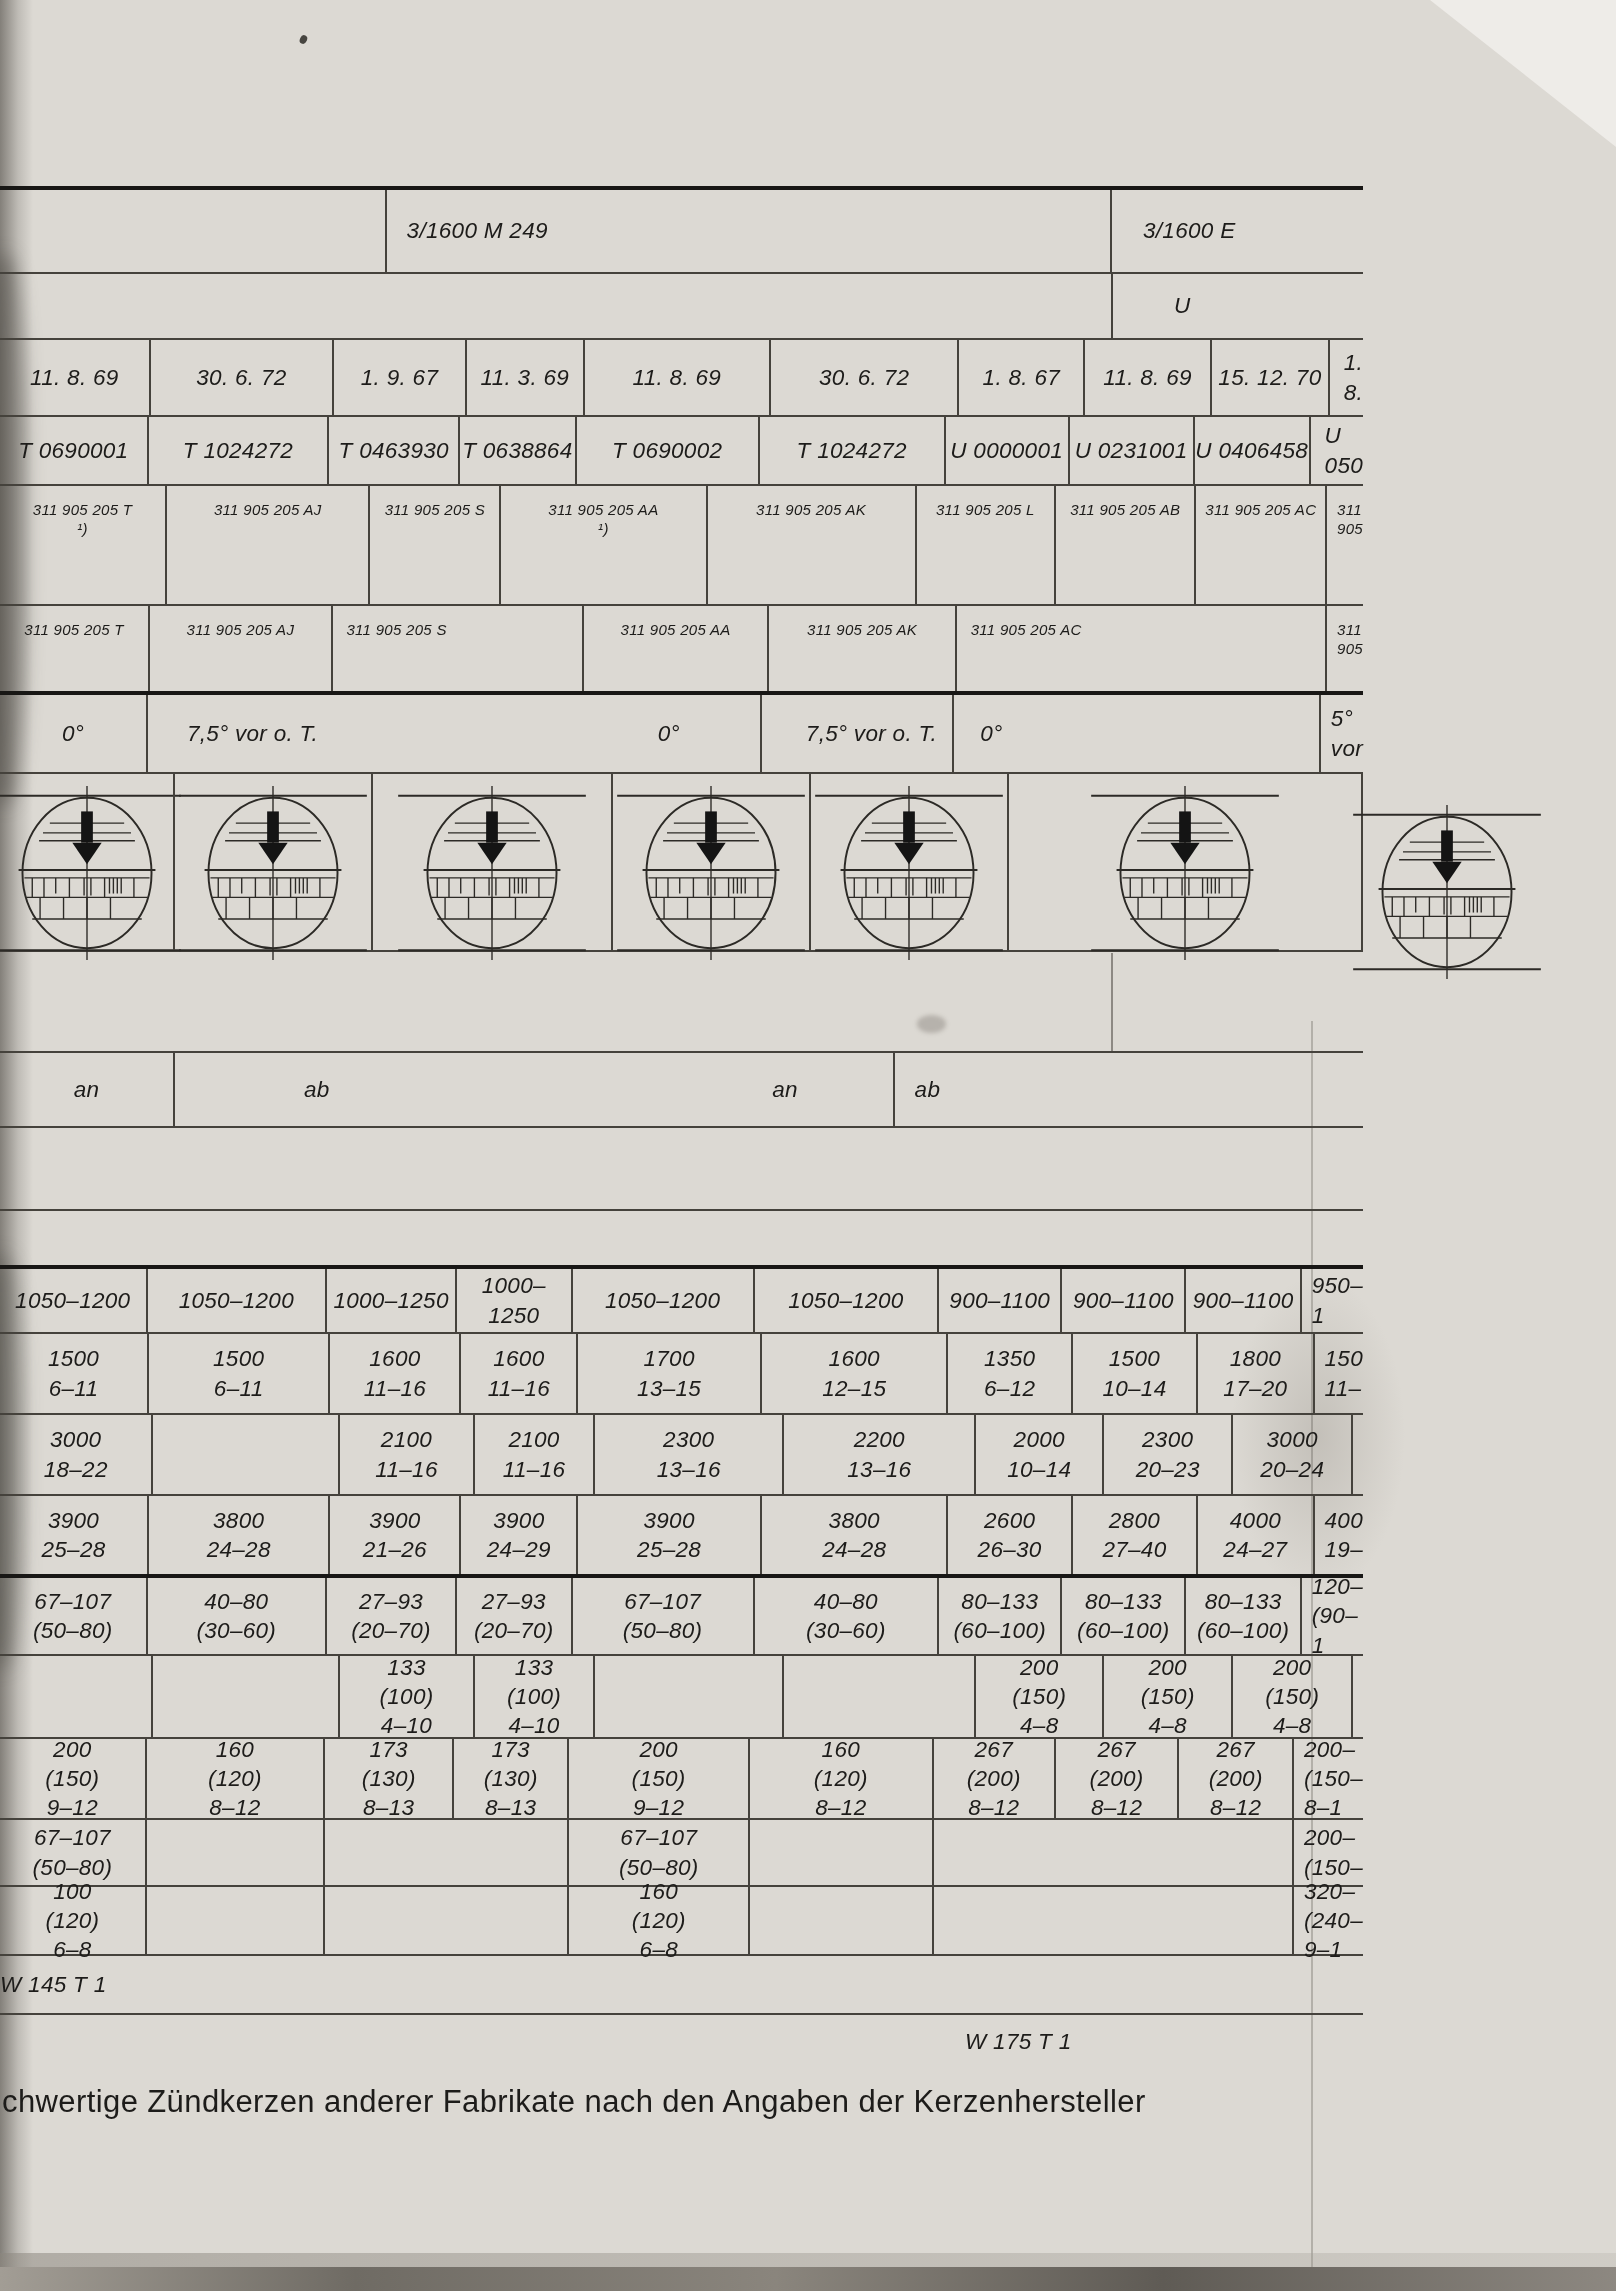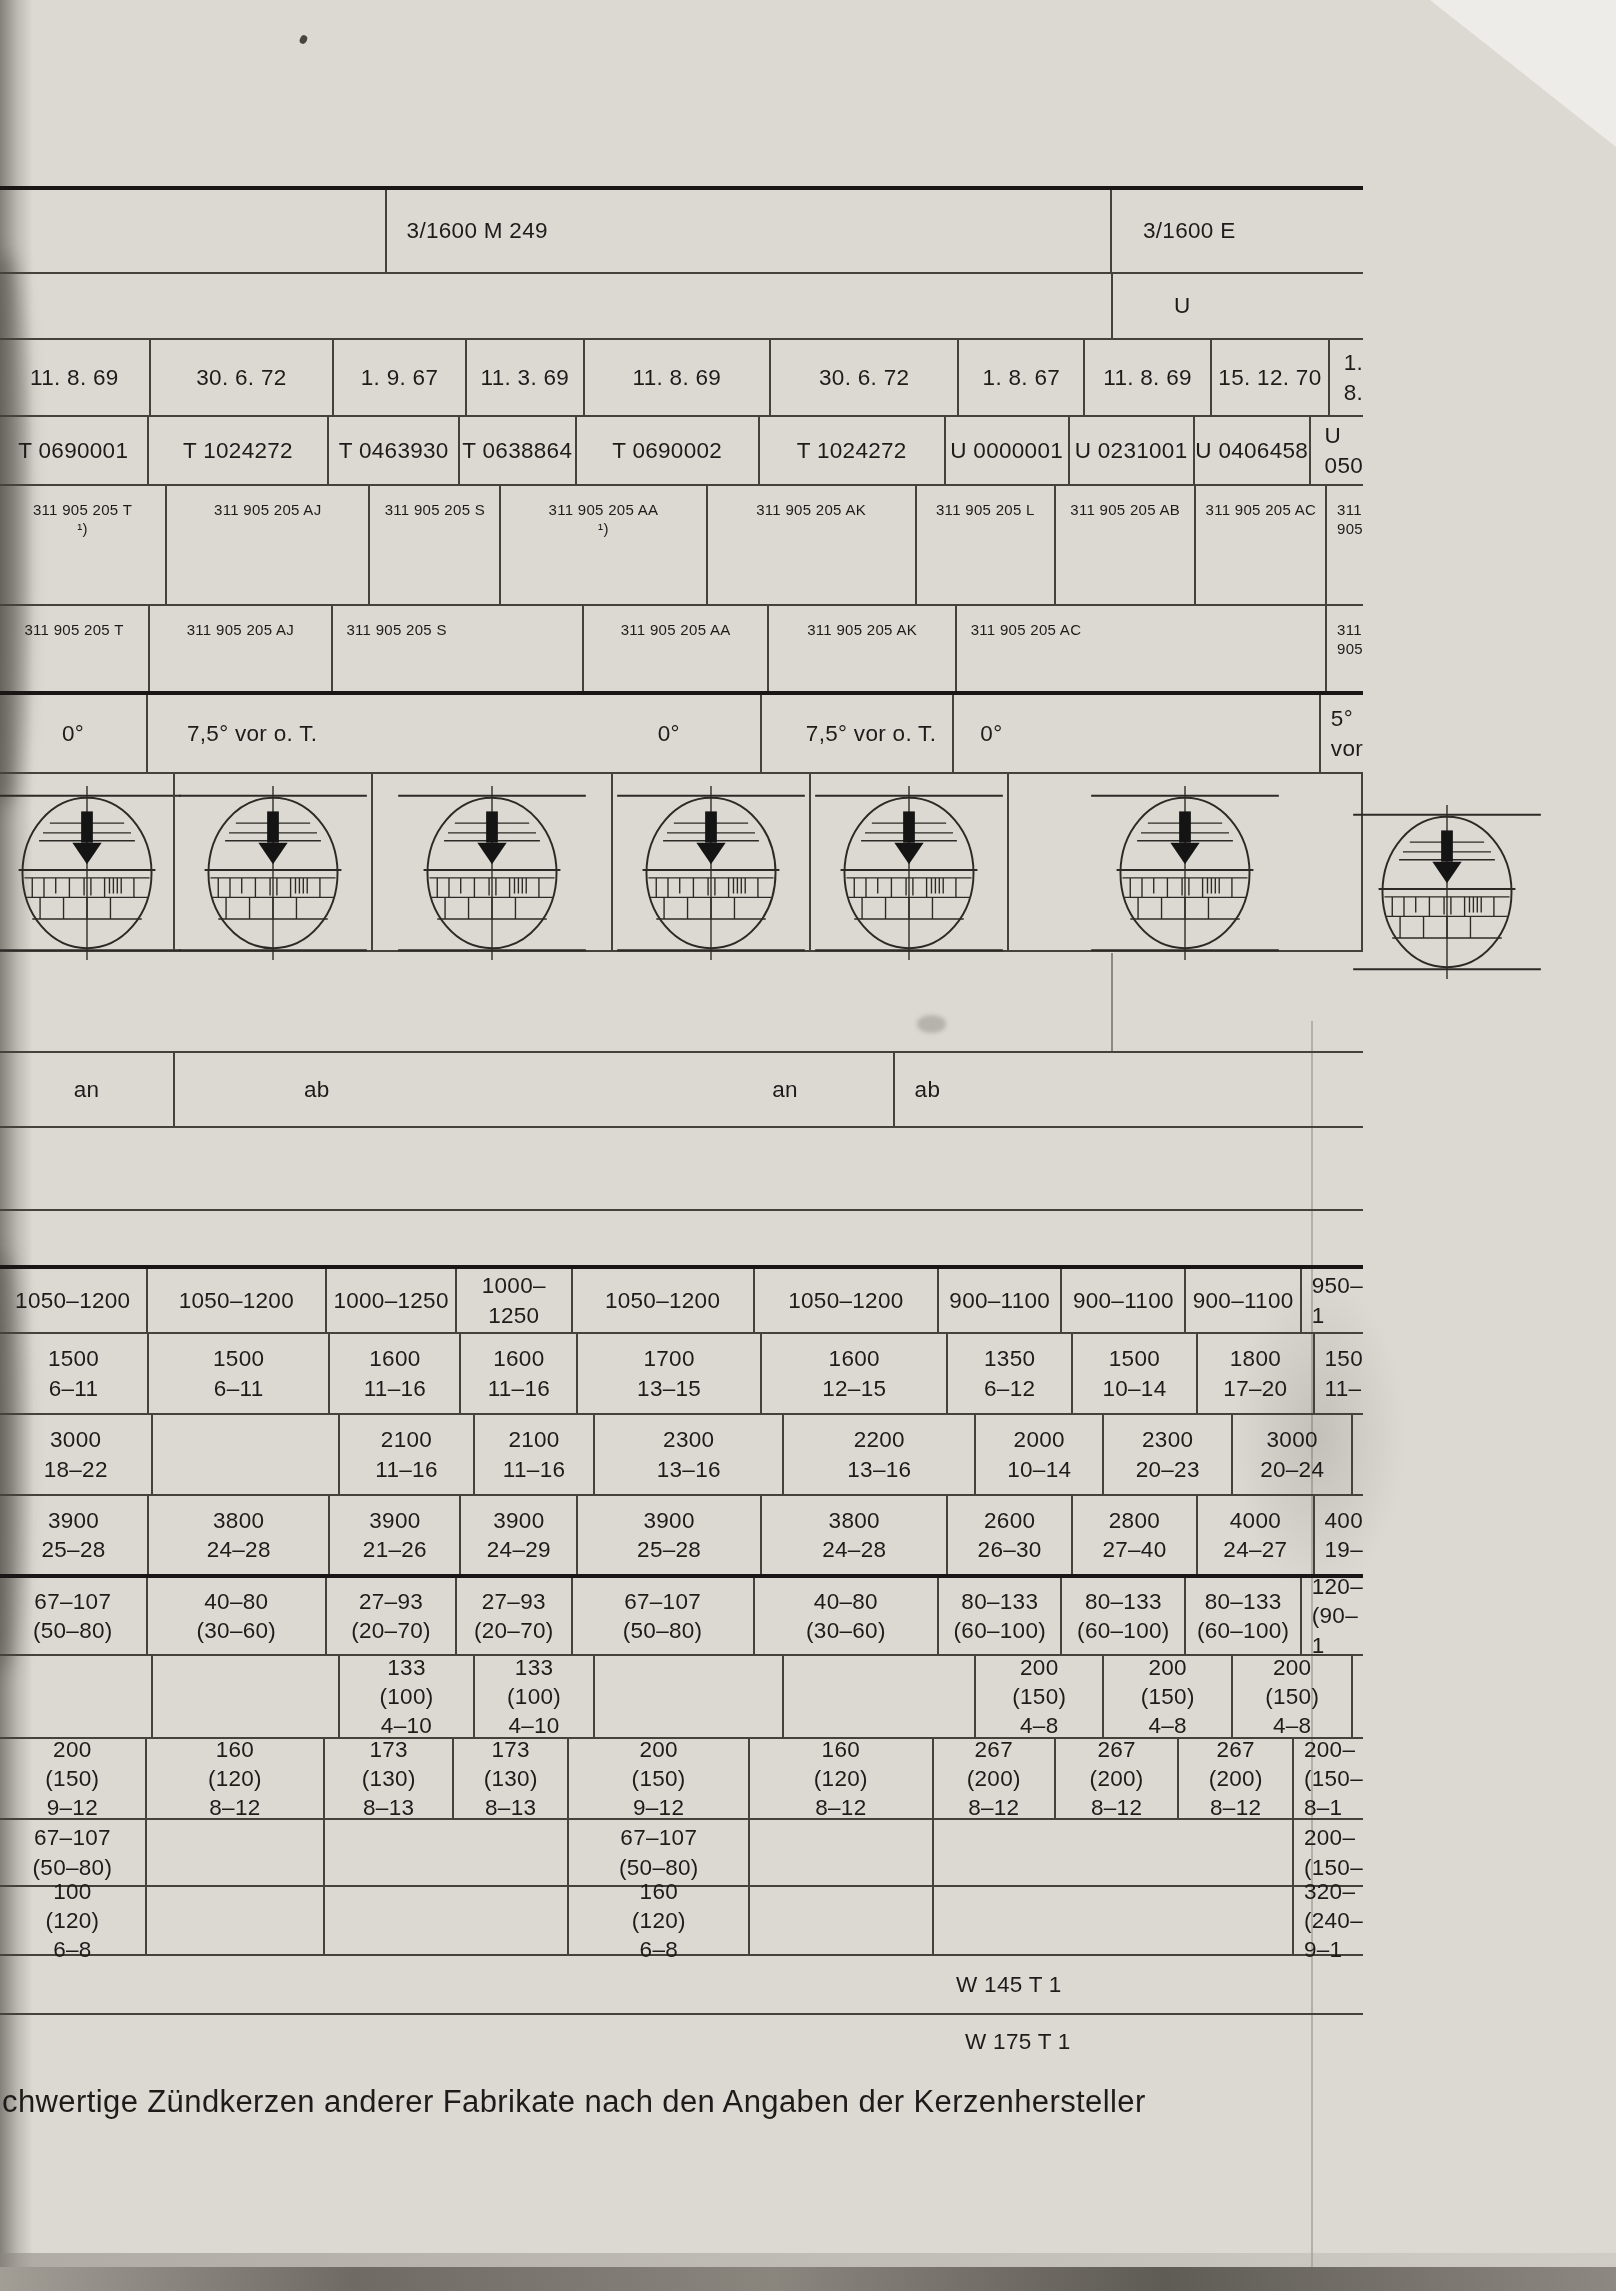--- a/index.html
+++ b/index.html
@@ -22,21 +22,21 @@
   .speck{position:absolute;left:300px;top:35px;width:6.9px;height:8.8px;border-radius:50%;
         background:rgba(45,42,38,.85);transform:rotate(25deg);}
   .smudge-a{position:absolute;left:917px;top:1015px;width:29px;height:17.6px;border-radius:50%;
         background:rgba(95,90,83,.30);filter:blur(2px);}
   .fingerprint{position:absolute;left:1230px;top:1274px;width:176px;height:323px;border-radius:45%;
         background:radial-gradient(ellipse at center,rgba(150,145,137,.35),rgba(150,145,137,0) 70%);}
   .fold-line{position:absolute;left:1311px;top:1021px;width:2px;height:1262px;background:rgba(62,58,52,.26);}
   .stub-line{position:absolute;left:1111px;top:953px;width:2px;height:99px;background:rgba(62,58,52,.5);}
 
   
-  #tbl{position:absolute;left:0;top:186px;width:1363px;}
+  #tbl{position:absolute;left:0;top:186px;width:1363px;font-style:italic;}
   .row{display:flex;box-sizing:border-box;border-top:2px solid #45423c;}
   .row.thick{border-top:4.9px solid #181715;}
   .cell{box-sizing:border-box;display:flex;align-items:center;justify-content:center;
         text-align:center;white-space:pre-line;font-size:22.5px;letter-spacing:0.3px;line-height:1.3;}
   .bl{border-left:2px solid #45423c;}
   .w0{width:173px}.w1{width:213px}.w2{width:154px}.w3{width:137px}.w4{width:216px}
   .w5{width:219px}.w6{width:146px}.w7{width:147px}.w8{width:137px}.w9{flex:1}
   .wm23{width:291px}.wm13{width:504px}.wm68{width:430px}.wm05{width:1111px}.wm59{flex:1}
   .wh1{width:385px}.wh2{width:725px}
 
@@ -594,21 +594,21 @@
 (120)
 6–8</div>
       <div class="cell w5 bl"></div>
       <div class="cell wm68 bl"></div>
       <div class="cell w9 bl tleft pl10">320–
 (240–
 9–1</div>
     </div>
 
     <div class="row rw1">
-      <div class="cell wband tleft" style="width:100%;padding-left:956px">W 145 T 1</div>
+      <div class="cell wband tleft" style="width:100%;">W 145 T 1</div>
     </div>
     <div class="row rw2">
       <div class="cell wband tleft" style="width:100%;padding-left:965px">W 175 T 1</div>
     </div>
   </div>
 
   <div id="footer-note">chwertige Zündkerzen anderer Fabrikate nach den Angaben der Kerzenhersteller</div>
 
   <div class="bottom-strip2"></div>
   <div class="bottom-strip"></div>

